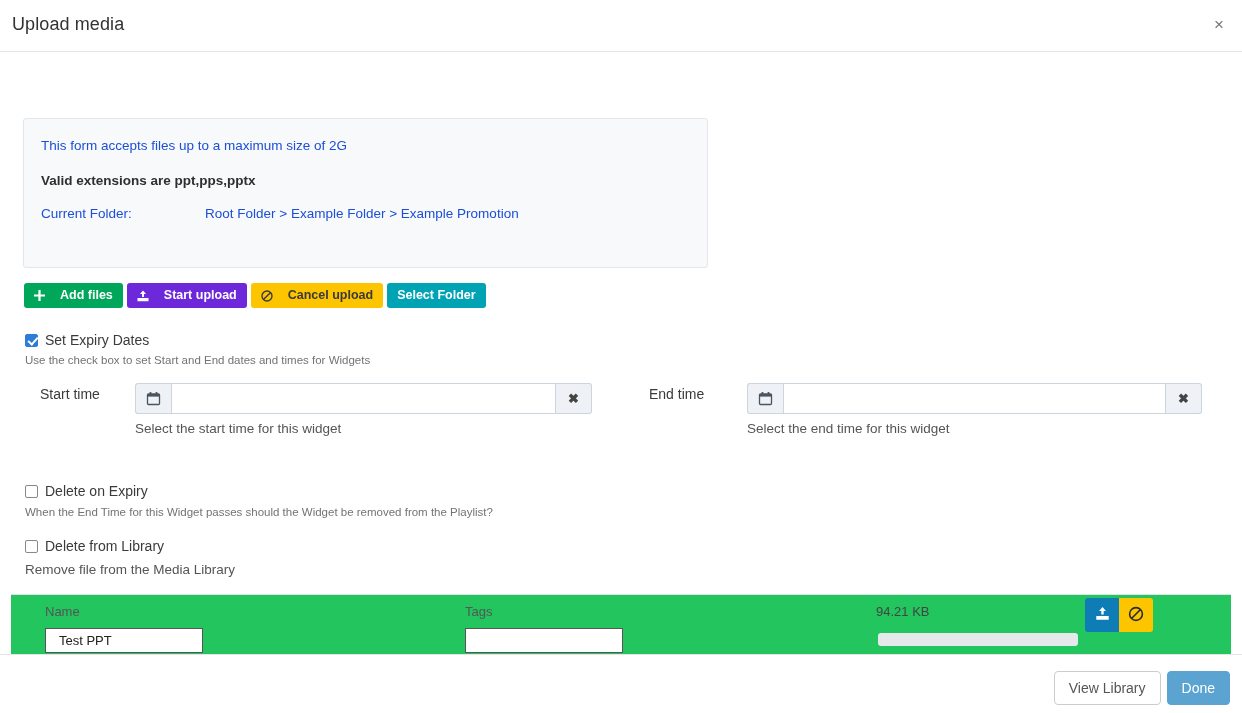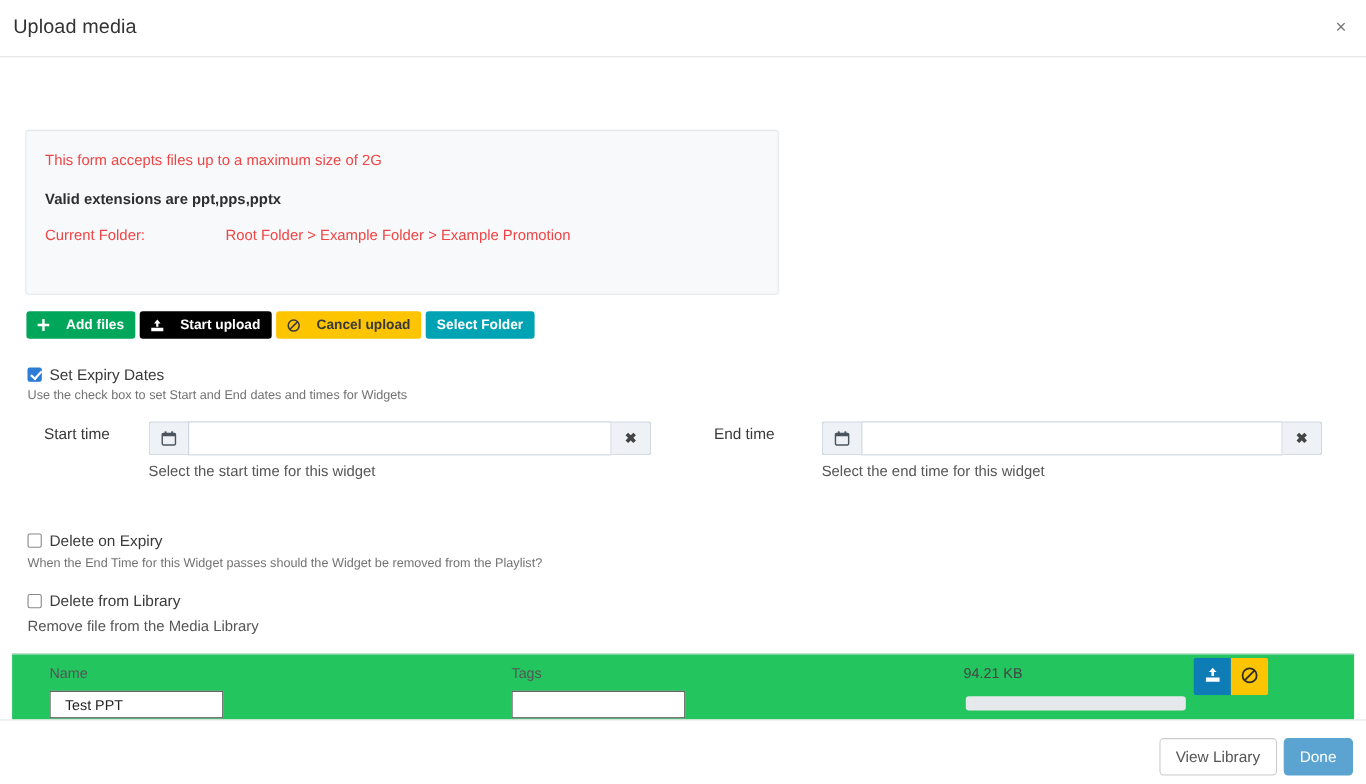--- a/index.html
+++ b/index.html
@@ -53,21 +53,21 @@
     position: absolute;
     left: 23px; top: 66px;
     width: 685px; height: 150px;
     background: #f7f9fa;
     border: 1px solid #e3e7ea;
     border-radius: 3px;
   }
   .info-line {
     position: absolute;
     font-size: 13.5px;
-    color: #ef4444;
+    color: #1d4ed8;
     white-space: nowrap;
   }
   .info-line.l1 { left: 17px; top: 19px; }
   .info-line.l2 { left: 17px; top: 54px; font-weight: bold; color: #2f2f2f; }
   .info-line.l3a { left: 17px; top: 87px; }
   .info-line.l3b { left: 181px; top: 87px; }
 
   
   .btn-row {
     position: absolute;
@@ -85,21 +85,21 @@
     height: 25px;
     line-height: 25px;
     cursor: pointer;
     white-space: nowrap;
     font-family: "Liberation Sans", sans-serif;
     display: inline-flex;
     align-items: center;
     gap: 15px;
   }
   .btn-green  { background: #00a65a; }
-  .btn-blue   { background: #000000; justify-content: space-between; }
+  .btn-blue   { background: #6d28d9; justify-content: space-between; }
   .btn-yellow { background: #fdc500; color: #3a3a3a; }
   .btn-teal   { background: #00a3b4; }
   .btn svg { display:block; }
 
   
   .chk-row {
     position: absolute;
     display: flex;
     align-items: center;
     gap: 7px;

